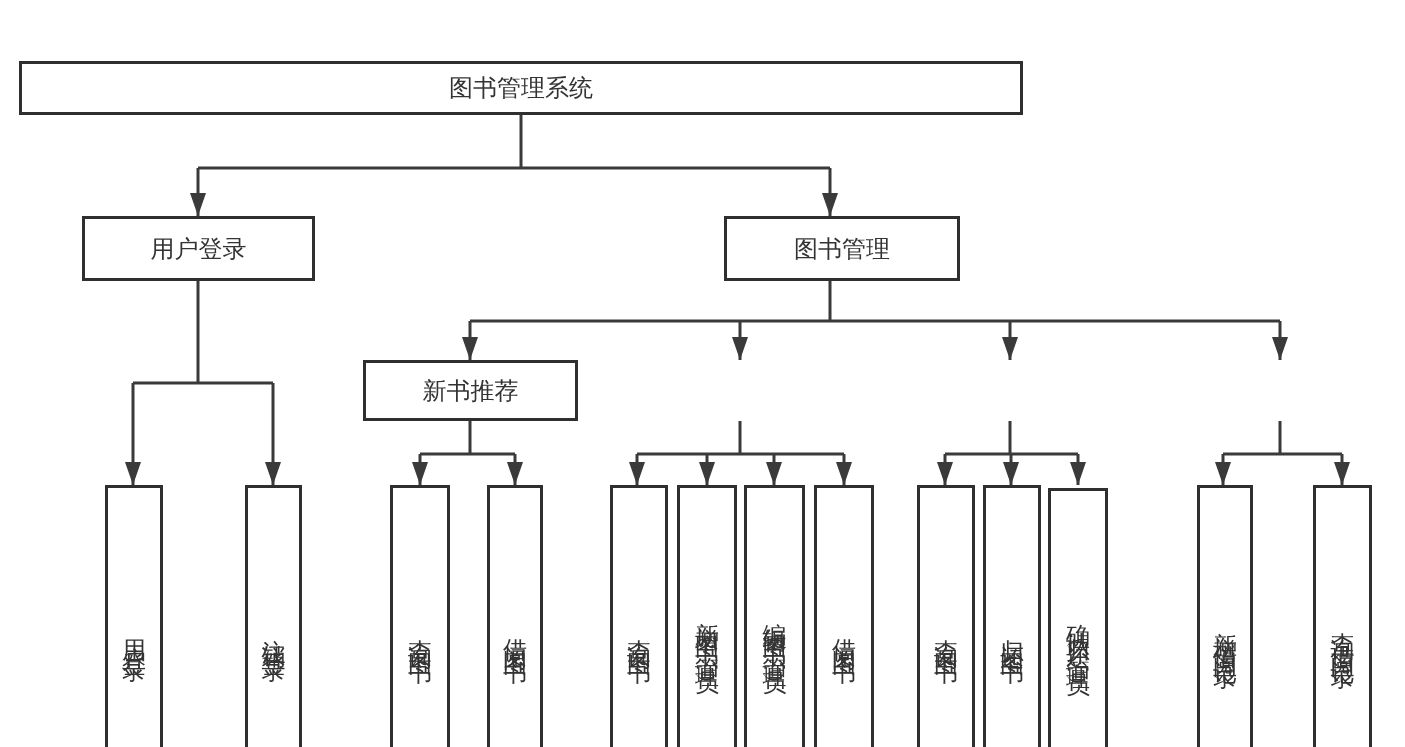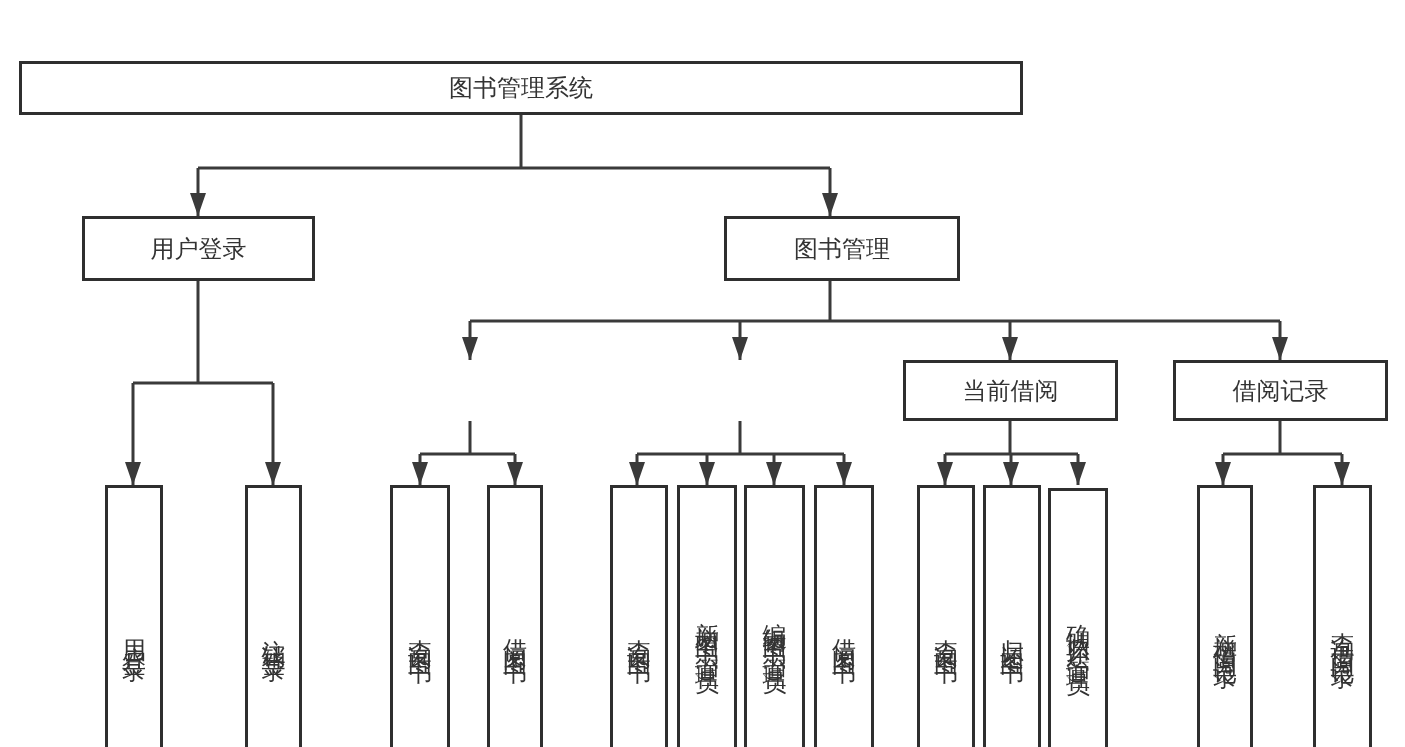--- a/index.html
+++ b/index.html
@@ -74,22 +74,21 @@
       <polygon class="arrow" points="1223,437 1215,414 1231,414"></polygon>
       <polygon class="arrow" points="1342,437 1334,414 1350,414"></polygon>
     </g>
   </svg>
 
   <div class="node h" style="left:19px;top:13px;width:1004px;height:54px">图书管理系统</div>
 
   <div class="node h" style="left:82px;top:168px;width:233px;height:65px">用户登录</div>
   <div class="node h" style="left:724px;top:168px;width:236px;height:65px">图书管理</div>
 
-  <div class="node h" style="left:903px;top:312px;width:215px;height:61px">当前借阅</div>
-  <div class="node h" style="left:1173px;top:312px;width:215px;height:61px">借阅记录</div>
+  <div class="node h" style="left:363px;top:312px;width:215px;height:61px">新书推荐</div>
 
   <div class="node v" style="left:105px;top:437px;width:58px;height:298px">用户登录</div>
   <div class="node v" style="left:245px;top:437px;width:57px;height:298px">注销登录</div>
 
   <div class="node v" style="left:390px;top:437px;width:60px;height:298px">查询图书</div>
   <div class="node v" style="left:487px;top:437px;width:56px;height:298px">借阅图书</div>
 
   <div class="node v" style="left:610px;top:437px;width:58px;height:298px">查询图书</div>
   <div class="node v" style="left:677px;top:437px;width:60px;height:298px">新增图书（管理员）</div>
   <div class="node v" style="left:744px;top:437px;width:61px;height:298px">编辑图书（管理员）</div>

